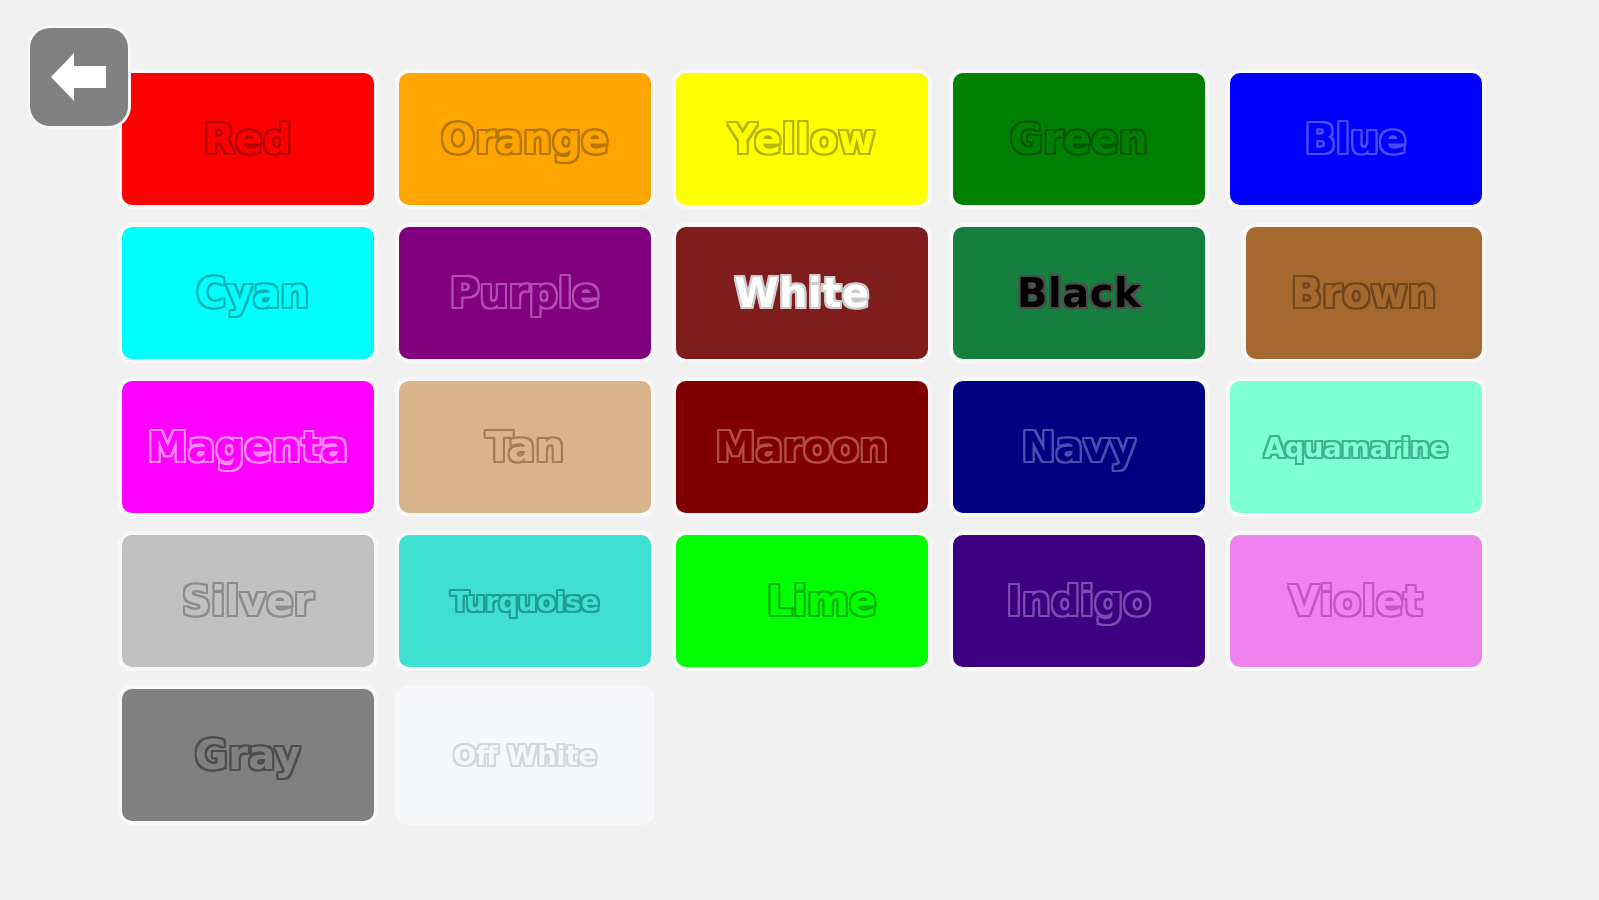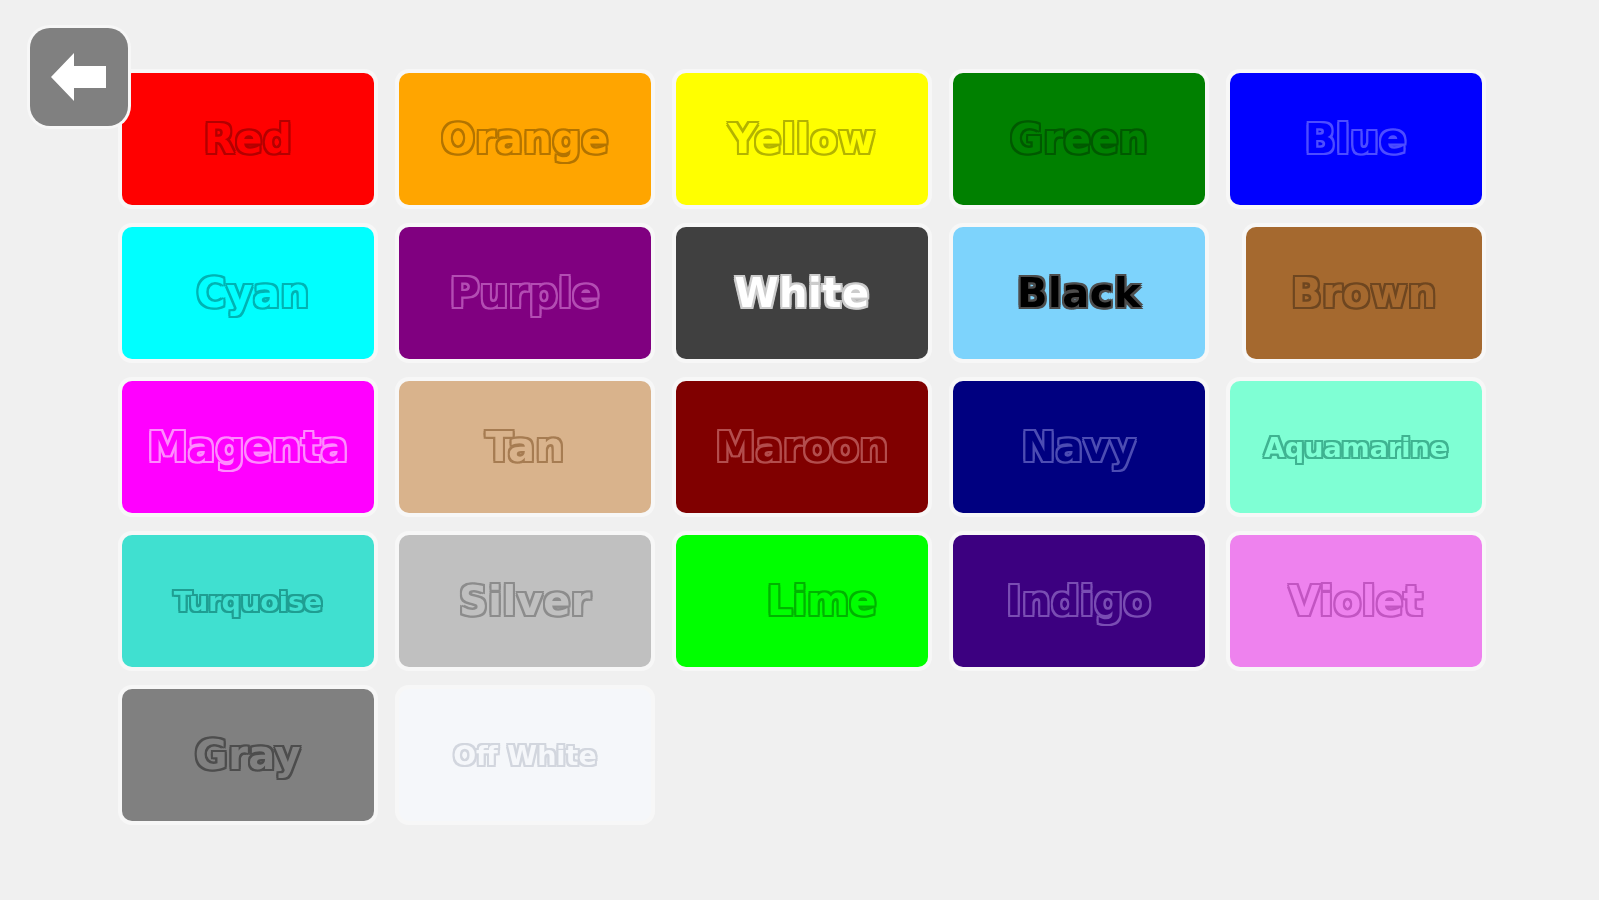--- a/index.html
+++ b/index.html
@@ -107,49 +107,49 @@
       </div>
       <div class="swatch" style="background: rgb(0, 0, 255); box-shadow: rgb(247, 247, 247) 0px 0px 0px 4px;">
         <span class="swatch-label" style="color: rgb(0, 0, 255); text-shadow: rgb(77, 77, 255) -2px -2px 0px, rgb(77, 77, 255) 2px -2px 0px, rgb(77, 77, 255) -2px 2px 0px, rgb(77, 77, 255) 2px 2px 0px, rgb(77, 77, 255) 0px -2px 0px, rgb(77, 77, 255) 0px 2px 0px, rgb(77, 77, 255) -2px 0px 0px, rgb(77, 77, 255) 2px 0px 0px;">Blue</span>
       </div>
       <div class="swatch" style="background: rgb(0, 255, 255); box-shadow: rgb(247, 247, 247) 0px 0px 0px 4px; padding-left: 10px;">
         <span class="swatch-label" style="color: rgb(0, 255, 255); text-shadow: rgb(0, 179, 179) -2px -2px 0px, rgb(0, 179, 179) 2px -2px 0px, rgb(0, 179, 179) -2px 2px 0px, rgb(0, 179, 179) 2px 2px 0px, rgb(0, 179, 179) 0px -2px 0px, rgb(0, 179, 179) 0px 2px 0px, rgb(0, 179, 179) -2px 0px 0px, rgb(0, 179, 179) 2px 0px 0px;">Cyan</span>
       </div>
       <div class="swatch" style="background: rgb(128, 0, 128); box-shadow: rgb(247, 247, 247) 0px 0px 0px 4px;">
         <span class="swatch-label" style="color: rgb(128, 0, 128); text-shadow: rgb(179, 77, 179) -2px -2px 0px, rgb(179, 77, 179) 2px -2px 0px, rgb(179, 77, 179) -2px 2px 0px, rgb(179, 77, 179) 2px 2px 0px, rgb(179, 77, 179) 0px -2px 0px, rgb(179, 77, 179) 0px 2px 0px, rgb(179, 77, 179) -2px 0px 0px, rgb(179, 77, 179) 2px 0px 0px;">Purple</span>
       </div>
-      <div class="swatch" style="background: #404040; box-shadow: rgb(247, 247, 247) 0px 0px 0px 4px;">
+      <div class="swatch" style="background: #7f1d1d; box-shadow: rgb(247, 247, 247) 0px 0px 0px 4px;">
         <span class="swatch-label" style="color: rgb(255, 255, 255); text-shadow: rgb(204, 204, 204) -2px -2px 0px, rgb(204, 204, 204) 2px -2px 0px, rgb(204, 204, 204) -2px 2px 0px, rgb(204, 204, 204) 2px 2px 0px, rgb(204, 204, 204) 0px -2px 0px, rgb(204, 204, 204) 0px 2px 0px, rgb(204, 204, 204) -2px 0px 0px, rgb(204, 204, 204) 2px 0px 0px;">White</span>
       </div>
-      <div class="swatch" style="background: #7dd3fc; box-shadow: rgb(247, 247, 247) 0px 0px 0px 4px;">
+      <div class="swatch" style="background: #15803d; box-shadow: rgb(247, 247, 247) 0px 0px 0px 4px;">
         <span class="swatch-label" style="color: rgb(0, 0, 0); text-shadow: rgb(77, 77, 77) -2px -2px 0px, rgb(77, 77, 77) 2px -2px 0px, rgb(77, 77, 77) -2px 2px 0px, rgb(77, 77, 77) 2px 2px 0px, rgb(77, 77, 77) 0px -2px 0px, rgb(77, 77, 77) 0px 2px 0px, rgb(77, 77, 77) -2px 0px 0px, rgb(77, 77, 77) 2px 0px 0px;">Black</span>
       </div>
       <div class="swatch" style="background: rgb(165, 105, 47); box-shadow: rgb(247, 247, 247) 0px 0px 0px 4px; margin-left: 16px;">
         <span class="swatch-label" style="color: rgb(165, 105, 47); text-shadow: rgb(110, 70, 32) -2px -2px 0px, rgb(110, 70, 32) 2px -2px 0px, rgb(110, 70, 32) -2px 2px 0px, rgb(110, 70, 32) 2px 2px 0px, rgb(110, 70, 32) 0px -2px 0px, rgb(110, 70, 32) 0px 2px 0px, rgb(110, 70, 32) -2px 0px 0px, rgb(110, 70, 32) 2px 0px 0px;">Brown</span>
       </div>
       <div class="swatch" style="background: rgb(255, 0, 255); box-shadow: rgb(247, 247, 247) 0px 0px 0px 4px; border-radius: 10px;">
         <span class="swatch-label" style="color: rgb(255, 0, 255); text-shadow: rgb(255, 140, 255) -2px -2px 0px, rgb(255, 140, 255) 2px -2px 0px, rgb(255, 140, 255) -2px 2px 0px, rgb(255, 140, 255) 2px 2px 0px, rgb(255, 140, 255) 0px -2px 0px, rgb(255, 140, 255) 0px 2px 0px, rgb(255, 140, 255) -2px 0px 0px, rgb(255, 140, 255) 2px 0px 0px;">Magenta</span>
       </div>
       <div class="swatch" style="background: rgb(217, 179, 140); box-shadow: rgb(247, 247, 247) 0px 0px 0px 4px;">
         <span class="swatch-label" style="color: rgb(217, 179, 140); text-shadow: rgb(166, 124, 82) -2px -2px 0px, rgb(166, 124, 82) 2px -2px 0px, rgb(166, 124, 82) -2px 2px 0px, rgb(166, 124, 82) 2px 2px 0px, rgb(166, 124, 82) 0px -2px 0px, rgb(166, 124, 82) 0px 2px 0px, rgb(166, 124, 82) -2px 0px 0px, rgb(166, 124, 82) 2px 0px 0px;">Tan</span>
       </div>
       <div class="swatch" style="background: rgb(128, 0, 0); box-shadow: rgb(247, 247, 247) 0px 0px 0px 4px;">
         <span class="swatch-label" style="color: rgb(128, 0, 0); text-shadow: rgb(179, 77, 77) -2px -2px 0px, rgb(179, 77, 77) 2px -2px 0px, rgb(179, 77, 77) -2px 2px 0px, rgb(179, 77, 77) 2px 2px 0px, rgb(179, 77, 77) 0px -2px 0px, rgb(179, 77, 77) 0px 2px 0px, rgb(179, 77, 77) -2px 0px 0px, rgb(179, 77, 77) 2px 0px 0px;">Maroon</span>
       </div>
       <div class="swatch" style="background: rgb(0, 0, 128); box-shadow: rgb(247, 247, 247) 0px 0px 0px 4px;">
         <span class="swatch-label" style="color: rgb(0, 0, 128); text-shadow: rgb(77, 77, 179) -2px -2px 0px, rgb(77, 77, 179) 2px -2px 0px, rgb(77, 77, 179) -2px 2px 0px, rgb(77, 77, 179) 2px 2px 0px, rgb(77, 77, 179) 0px -2px 0px, rgb(77, 77, 179) 0px 2px 0px, rgb(77, 77, 179) -2px 0px 0px, rgb(77, 77, 179) 2px 0px 0px;">Navy</span>
       </div>
       <div class="swatch" style="background: rgb(127, 255, 212); box-shadow: rgb(247, 247, 247) 0px 0px 0px 4px;">
         <span class="swatch-label long" style="color: rgb(127, 255, 212); text-shadow: rgb(63, 179, 145) -2px -2px 0px, rgb(63, 179, 145) 2px -2px 0px, rgb(63, 179, 145) -2px 2px 0px, rgb(63, 179, 145) 2px 2px 0px, rgb(63, 179, 145) 0px -2px 0px, rgb(63, 179, 145) 0px 2px 0px, rgb(63, 179, 145) -2px 0px 0px, rgb(63, 179, 145) 2px 0px 0px;">Aquamarine</span>
       </div>
+      <div class="swatch" style="background: rgb(192, 192, 192); box-shadow: rgb(247, 247, 247) 0px 0px 0px 4px;">
+        <span class="swatch-label" style="color: rgb(192, 192, 192); text-shadow: rgb(140, 140, 140) -2px -2px 0px, rgb(140, 140, 140) 2px -2px 0px, rgb(140, 140, 140) -2px 2px 0px, rgb(140, 140, 140) 2px 2px 0px, rgb(140, 140, 140) 0px -2px 0px, rgb(140, 140, 140) 0px 2px 0px, rgb(140, 140, 140) -2px 0px 0px, rgb(140, 140, 140) 2px 0px 0px;">Silver</span>
+      </div>
       <div class="swatch" style="background: rgb(64, 224, 208); box-shadow: rgb(247, 247, 247) 0px 0px 0px 4px;">
         <span class="swatch-label long" style="color: rgb(64, 224, 208); text-shadow: rgb(31, 158, 146) -2px -2px 0px, rgb(31, 158, 146) 2px -2px 0px, rgb(31, 158, 146) -2px 2px 0px, rgb(31, 158, 146) 2px 2px 0px, rgb(31, 158, 146) 0px -2px 0px, rgb(31, 158, 146) 0px 2px 0px, rgb(31, 158, 146) -2px 0px 0px, rgb(31, 158, 146) 2px 0px 0px;">Turquoise</span>
-      </div>
-      <div class="swatch" style="background: rgb(192, 192, 192); box-shadow: rgb(247, 247, 247) 0px 0px 0px 4px;">
-        <span class="swatch-label" style="color: rgb(192, 192, 192); text-shadow: rgb(140, 140, 140) -2px -2px 0px, rgb(140, 140, 140) 2px -2px 0px, rgb(140, 140, 140) -2px 2px 0px, rgb(140, 140, 140) 2px 2px 0px, rgb(140, 140, 140) 0px -2px 0px, rgb(140, 140, 140) 0px 2px 0px, rgb(140, 140, 140) -2px 0px 0px, rgb(140, 140, 140) 2px 0px 0px;">Silver</span>
       </div>
       <div class="swatch" style="background: rgb(0, 255, 0); box-shadow: rgb(247, 247, 247) 0px 0px 0px 4px;">
         <span class="swatch-label" style="color: rgb(0, 255, 0); text-shadow: rgb(0, 179, 0) -2px -2px 0px, rgb(0, 179, 0) 2px -2px 0px, rgb(0, 179, 0) -2px 2px 0px, rgb(0, 179, 0) 2px 2px 0px, rgb(0, 179, 0) 0px -2px 0px, rgb(0, 179, 0) 0px 2px 0px, rgb(0, 179, 0) -2px 0px 0px, rgb(0, 179, 0) 2px 0px 0px; margin-left: 40px;">Lime</span>
       </div>
       <div class="swatch" style="background: rgb(60, 0, 128); box-shadow: rgb(247, 247, 247) 0px 0px 0px 4px;">
         <span class="swatch-label" style="color: rgb(60, 0, 128); text-shadow: rgb(122, 77, 179) -2px -2px 0px, rgb(122, 77, 179) 2px -2px 0px, rgb(122, 77, 179) -2px 2px 0px, rgb(122, 77, 179) 2px 2px 0px, rgb(122, 77, 179) 0px -2px 0px, rgb(122, 77, 179) 0px 2px 0px, rgb(122, 77, 179) -2px 0px 0px, rgb(122, 77, 179) 2px 0px 0px;">Indigo</span>
       </div>
       <div class="swatch" style="background: rgb(238, 130, 238); box-shadow: rgb(247, 247, 247) 0px 0px 0px 4px;">
         <span class="swatch-label" style="color: rgb(238, 130, 238); text-shadow: rgb(194, 85, 194) -2px -2px 0px, rgb(194, 85, 194) 2px -2px 0px, rgb(194, 85, 194) -2px 2px 0px, rgb(194, 85, 194) 2px 2px 0px, rgb(194, 85, 194) 0px -2px 0px, rgb(194, 85, 194) 0px 2px 0px, rgb(194, 85, 194) -2px 0px 0px, rgb(194, 85, 194) 2px 0px 0px;">Violet</span>
       </div>

